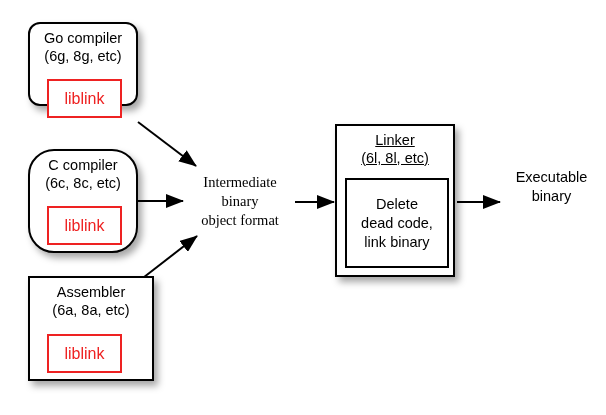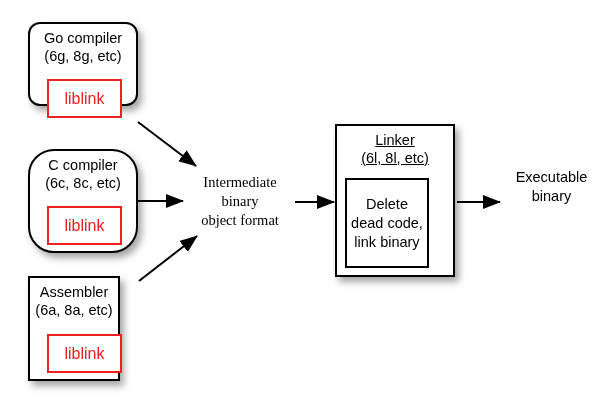--- a/index.html
+++ b/index.html
@@ -50,21 +50,21 @@
   .liblink-label {
     color: #ee2222;
     font-size: 16px;
     line-height: 16px;
   }
   
   .linker-inner {
     position: absolute;
     left: 8px;
     top: 52px;
-    width: 84px;
+    width: 104px;
     height: 90px;
     border: 2px solid #000000;
     box-sizing: border-box;
     background: #ffffff;
     display: flex;
     align-items: center;
     justify-content: center;
   }
   .linker-inner-label {
     text-align: center;
@@ -125,21 +125,21 @@
   </div>
 
   <div class="node-box" style="left:28px; top:149px; width:110px; height:104px;border-radius:26px;">
     <div class="node-title">C compiler
 (6c, 8c, etc)</div>
     <div class="liblink-box" style="top:55px;">
       <span class="liblink-label">liblink</span>
     </div>
   </div>
 
-  <div class="node-box" style="left:28px; top:276px; width:92px; height:105px;">
+  <div class="node-box" style="left:28px; top:276px; width:126px; height:105px;">
     <div class="node-title">Assembler
 (6a, 8a, etc)</div>
     <div class="liblink-box" style="top:56px;">
       <span class="liblink-label">liblink</span>
     </div>
   </div>
 
   <div class="free-label" style="left:185px; top:173px; width:110px;font-family:Liberation Serif, serif;">Intermediate
 binary
 object format</div>

